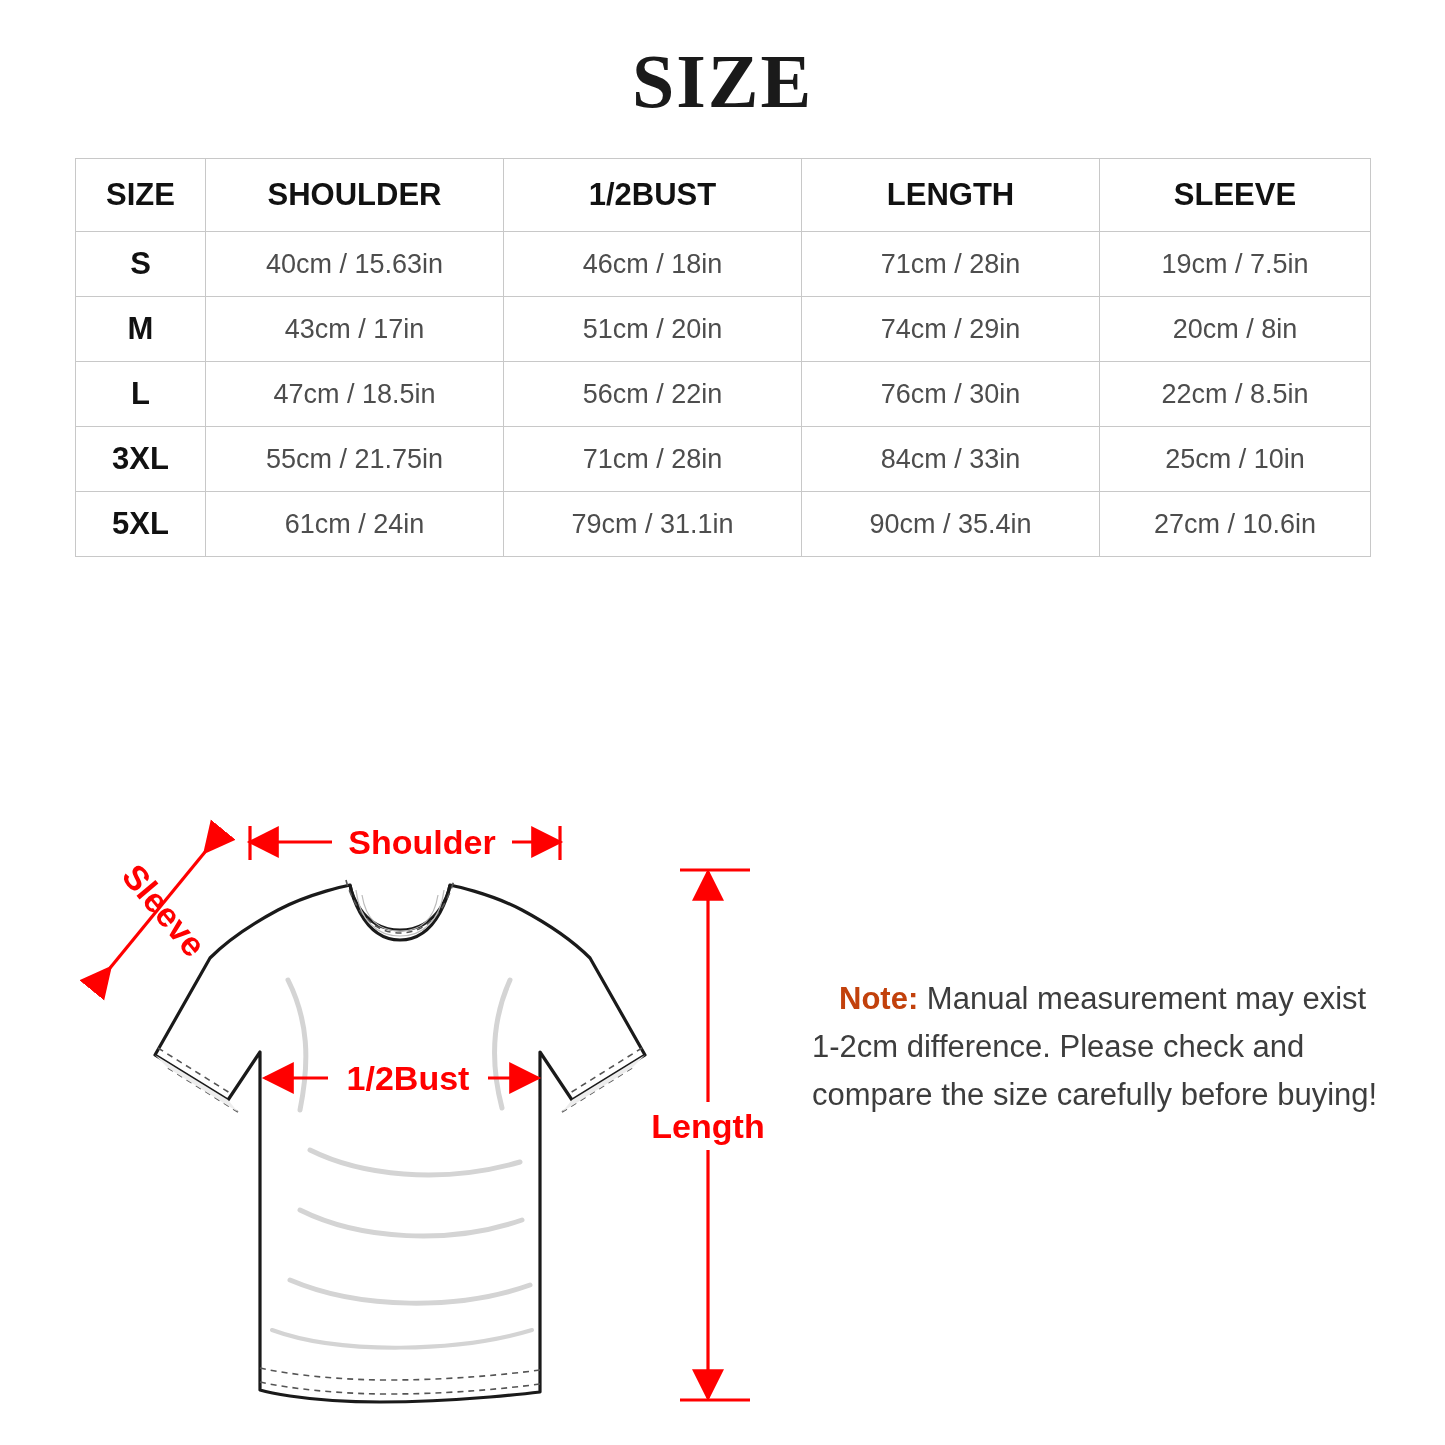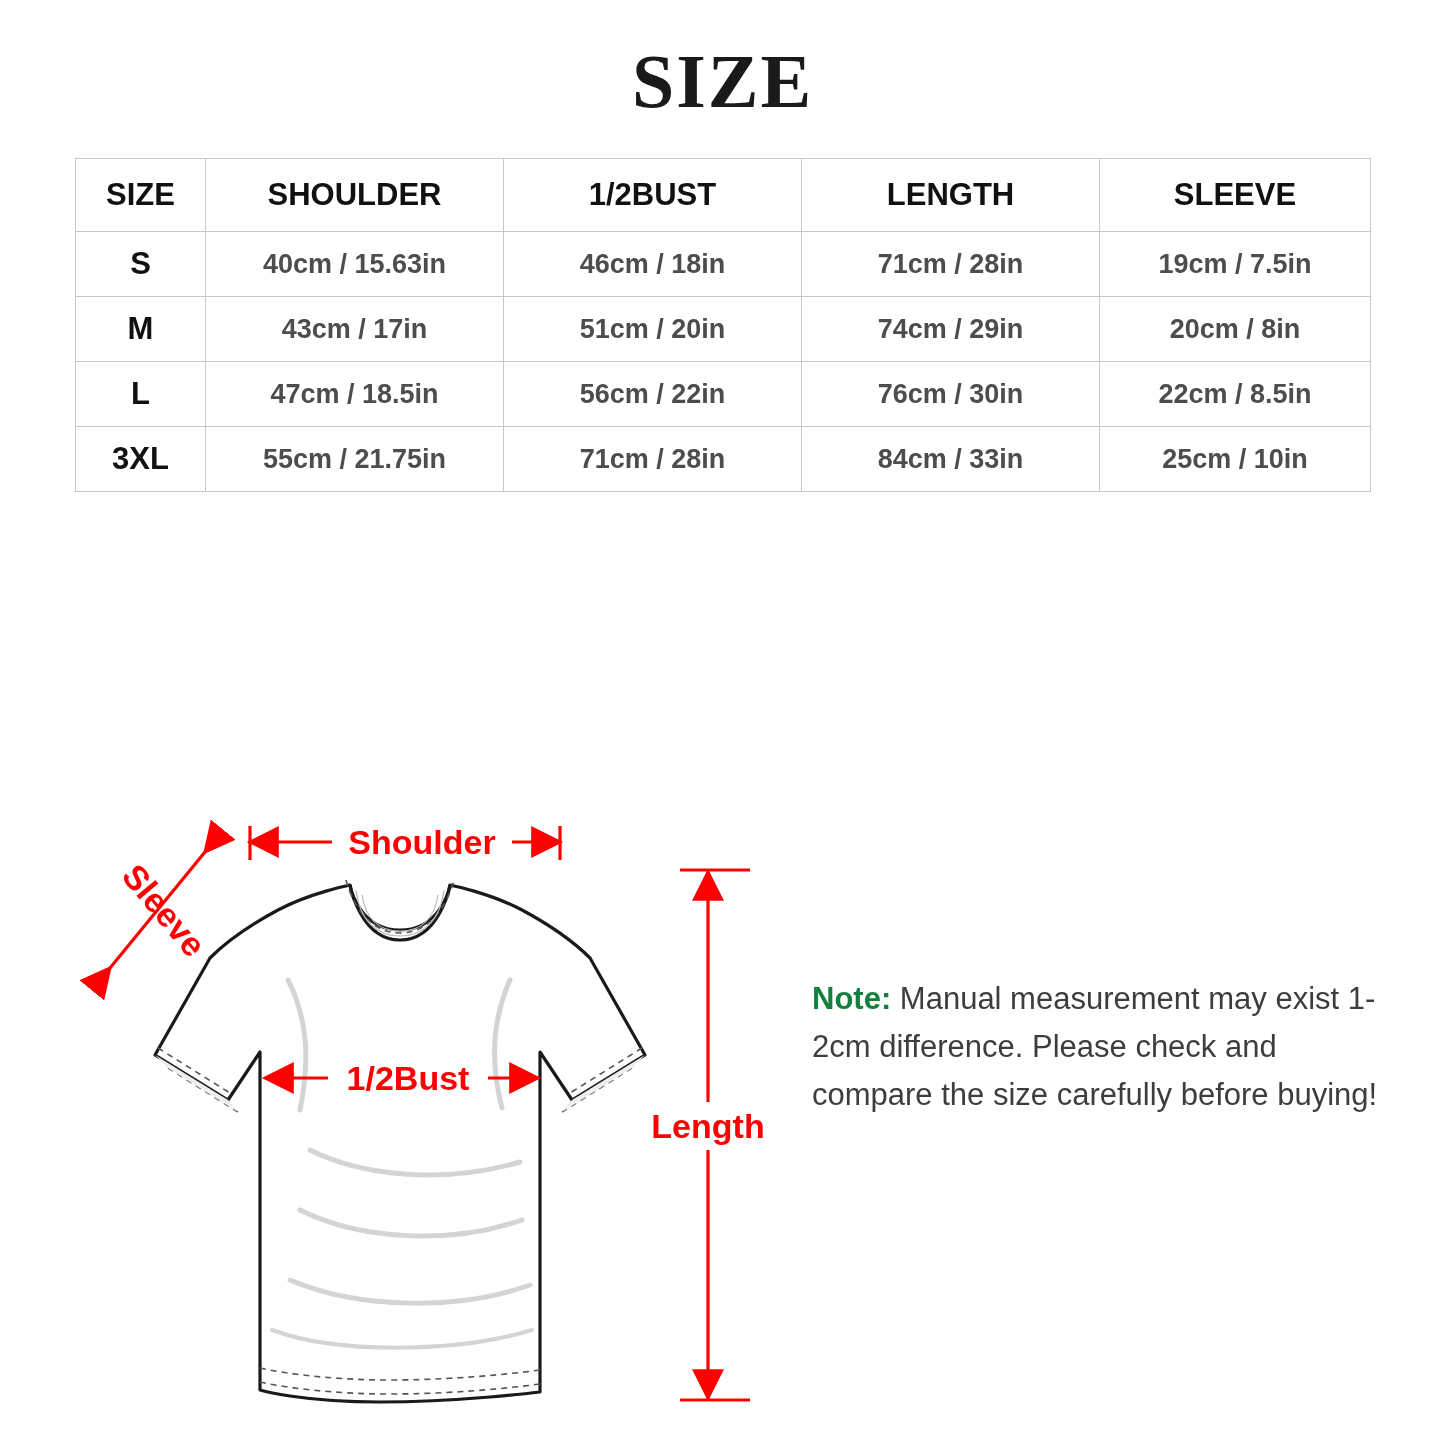--- a/index.html
+++ b/index.html
@@ -39,21 +39,21 @@
     table-layout: fixed;
   }
   #size-table td, #size-table th {
     border: 1px solid #c8c8c8;
     text-align: center;
     vertical-align: middle;
     padding: 0;
     height: 64px;
     color: #4d4d4d;
     font-size: 27px;
-    font-weight: 700;
+    font-weight: 400;
   }
   #size-table thead th {
     font-size: 31px;
     font-weight: 700;
     color: #111111;
     height: 72px;
   }
   #size-table tbody td.sizecell {
     font-weight: 700;
     color: #111111;
@@ -84,21 +84,22 @@
     position: absolute;
     top: 975px;
     left: 812px;
     width: 570px;
     font-size: 31px;
     line-height: 1.55;
     color: #3d3d3d;
   }
   #note .note-label {
     font-weight: 700;
-    color: #15803d;
+    color: #c2410c;
+    margin-left: 27px;
   }
 </style>
 </head>
 <body>
 
 <div id="title">SIZE</div>
 
 <table id="size-table">
   <colgroup>
     <col class="col-size">
@@ -137,20 +138,27 @@
       <td>56cm / 22in</td>
       <td>76cm / 30in</td>
       <td>22cm / 8.5in</td>
     </tr>
     <tr>
       <td class="sizecell">3XL</td>
       <td>55cm / 21.75in</td>
       <td>71cm / 28in</td>
       <td>84cm / 33in</td>
       <td>25cm / 10in</td>
+    </tr>
+    <tr>
+      <td class="sizecell">5XL</td>
+      <td>61cm / 24in</td>
+      <td>79cm / 31.1in</td>
+      <td>90cm / 35.4in</td>
+      <td>27cm / 10.6in</td>
     </tr>
   </tbody>
 </table>
 
 <div id="illustration">
   <svg id="shirt-svg" width="760" height="650" viewBox="0 0 760 650">
     <defs>
       <marker id="arrR" markerWidth="11" markerHeight="11" refX="9" refY="5.5" orient="auto">
         <path d="M0,0.5 L10,5.5 L0,10.5 z" fill="#ff0000"></path>
       </marker>

